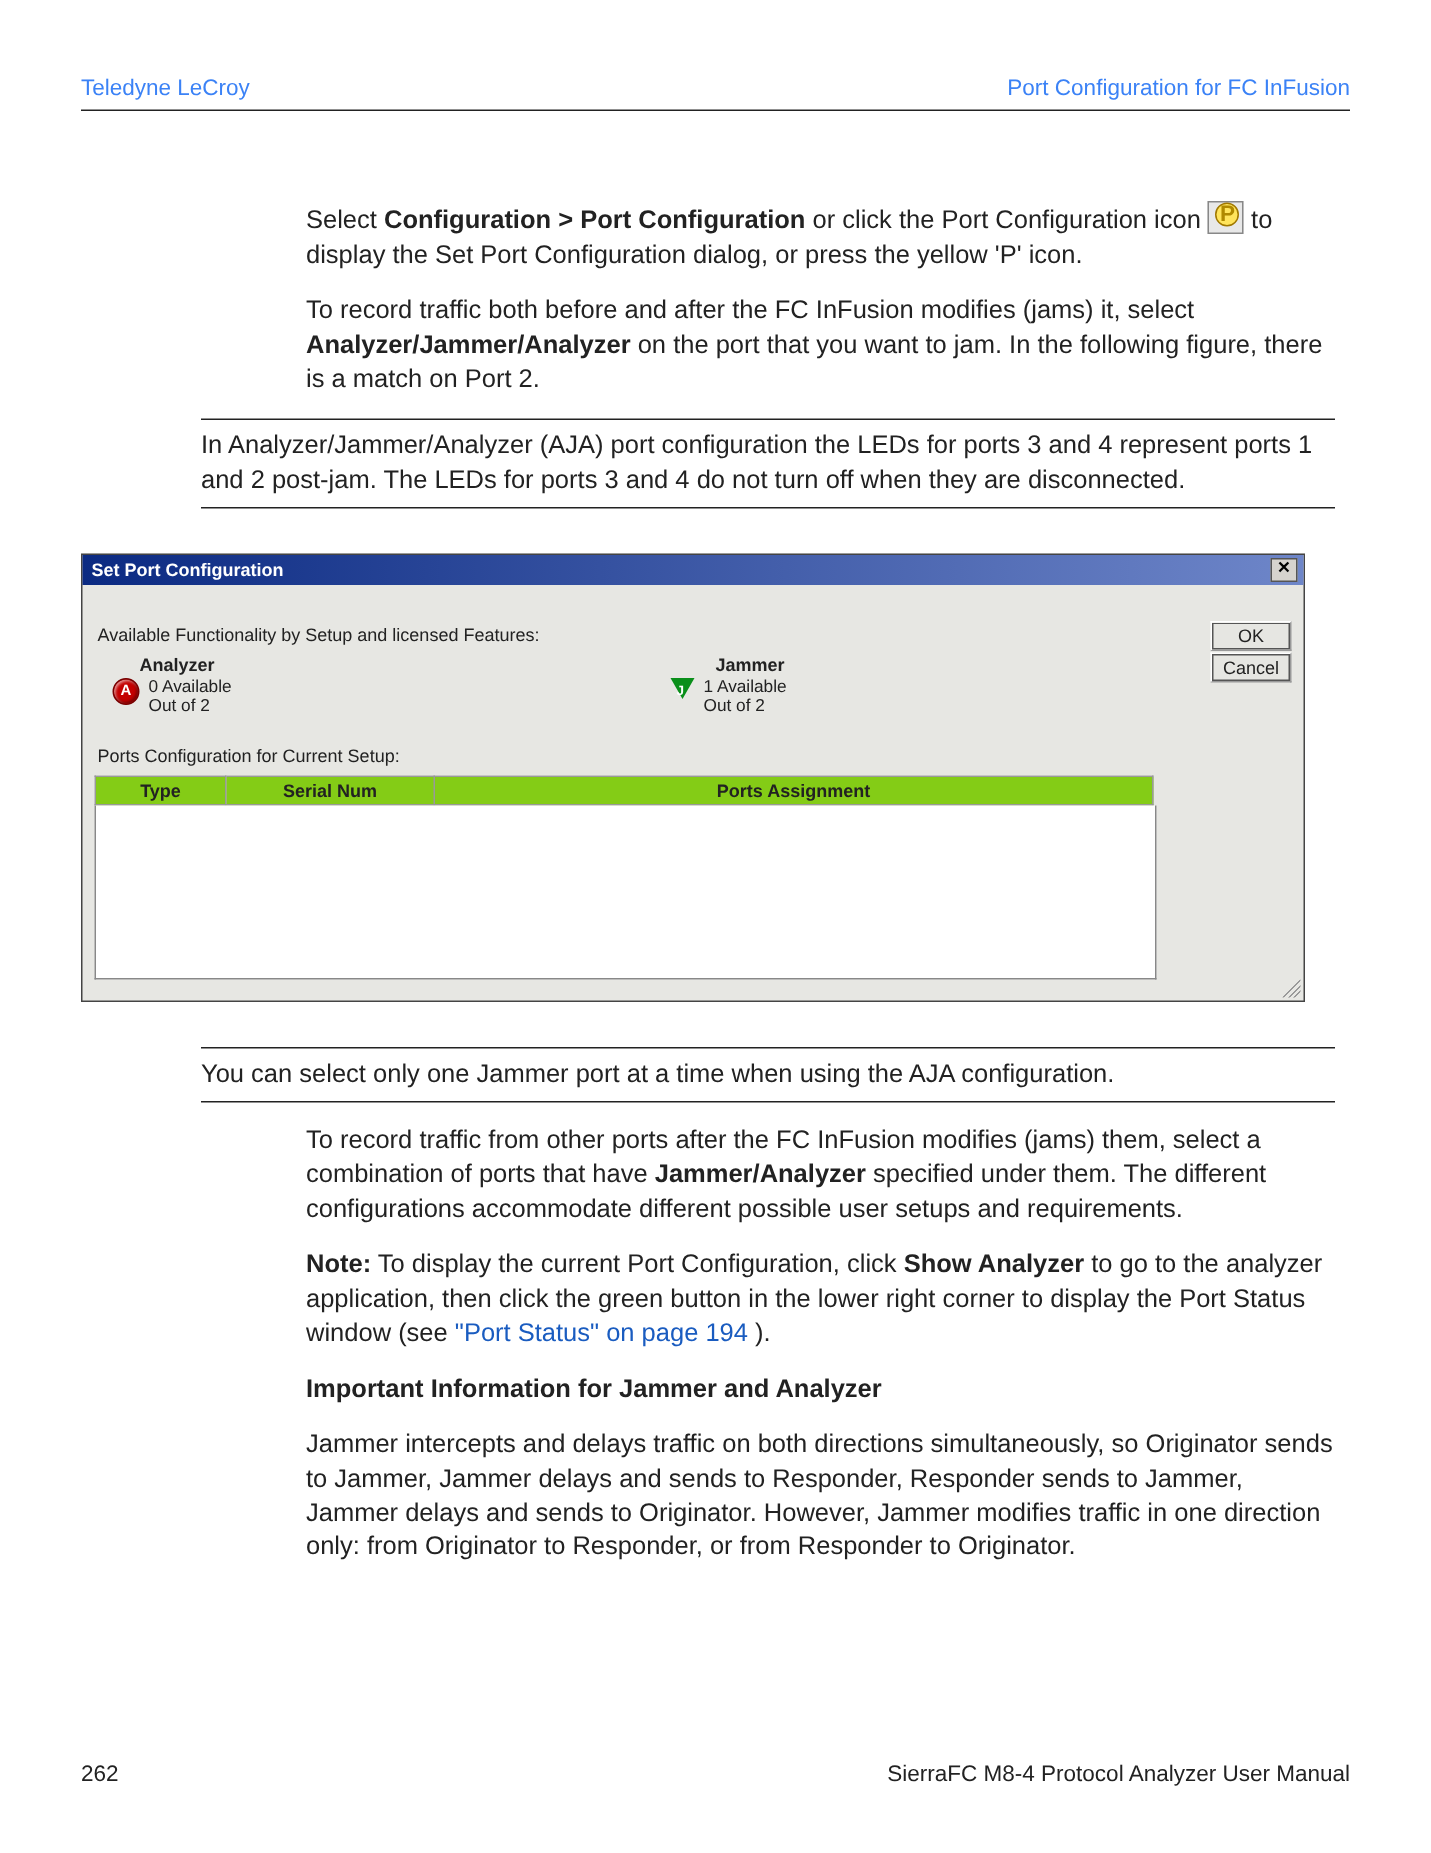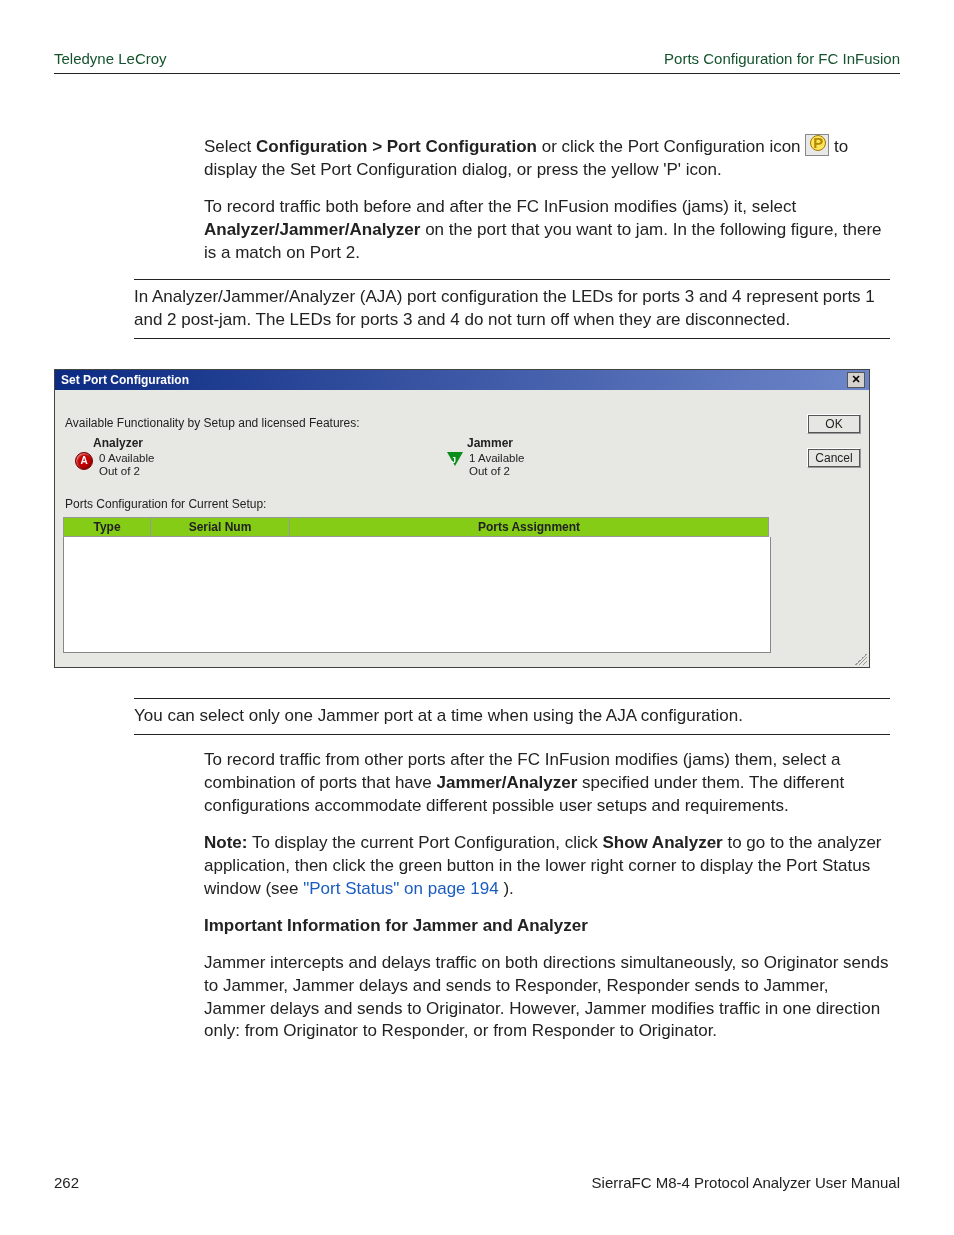--- a/index.html
+++ b/index.html
@@ -13,21 +13,21 @@
     width: 954px;
     height: 1235px;
     box-sizing: border-box;
     position: relative;
     padding: 50px 54px 40px 54px;
   }
   .header-row {
     display: flex;
     justify-content: space-between;
     font-size: 15px;
-    color: #14532d;
+    color: #3b82f6;
     margin-bottom: 6px;
   }
   .header-rule {
     border: none;
     border-top: 1px solid #222;
     margin: 0 0 60px 0;
   }
   .body-text {
     margin-left: 150px;
     margin-right: 10px;
@@ -97,21 +97,21 @@
     line-height: 12px;
     text-align: center;
     font-weight: bold;
     font-family: Arial, sans-serif;
   }
   .dialog-body {
     display: flex;
     padding: 24px 8px 0 8px;
   }
   .dialog-left { flex: 1; }
-  .dialog-right { width: 80px; display: flex; flex-direction: column; gap: 14px; }
+  .dialog-right { width: 80px; display: flex; flex-direction: column; gap: 1px; }
   .win-btn {
     background: #e6e6e2;
     border: 1px solid #999;
     border-top-color: #fff;
     border-left-color: #fff;
     font-size: 12px;
     padding: 2px 0;
     text-align: center;
     box-shadow: 0 0 0 1px #555 inset;
   }
@@ -246,21 +246,21 @@
   }
   .bold { font-weight: bold; }
 </style>
 </head>
 <body>
 
 <div class="page">
 
   <div class="header-row">
     <span>Teledyne LeCroy</span>
-    <span>Ports Configuration for FC InFusion</span>
+    <span>Port Configuration for FC InFusion</span>
   </div>
   <hr class="header-rule">
 
   <div class="body-text">
     <p>
       <span>Select </span>
       <span class="bold">Configuration &gt; Port Configuration</span>
       <span> or click the Port Configuration icon </span>
       <span class="p-icon"></span>
       <span> to display the Set Port Configuration dialog, or press the yellow 'P' icon.</span>
@@ -289,21 +289,21 @@
             <div class="feature-head" style="margin-left:18px;">Analyzer</div>
             <div class="feature-sub">
               <span class="circle-a">A</span>
               <div class="feature-text">
                 <div>0 Available</div>
                 <div>Out of 2</div>
               </div>
             </div>
           </div>
           <div class="feature-col">
-            <div class="feature-head" style="margin-left:20px;">Jammer</div>
+            <div class="feature-head" style="margin-left:30px;">Jammer</div>
             <div class="feature-sub">
               <span class="circle-j"></span>
               <div class="feature-text">
                 <div>1 Available</div>
                 <div>Out of 2</div>
               </div>
             </div>
           </div>
         </div>
 

